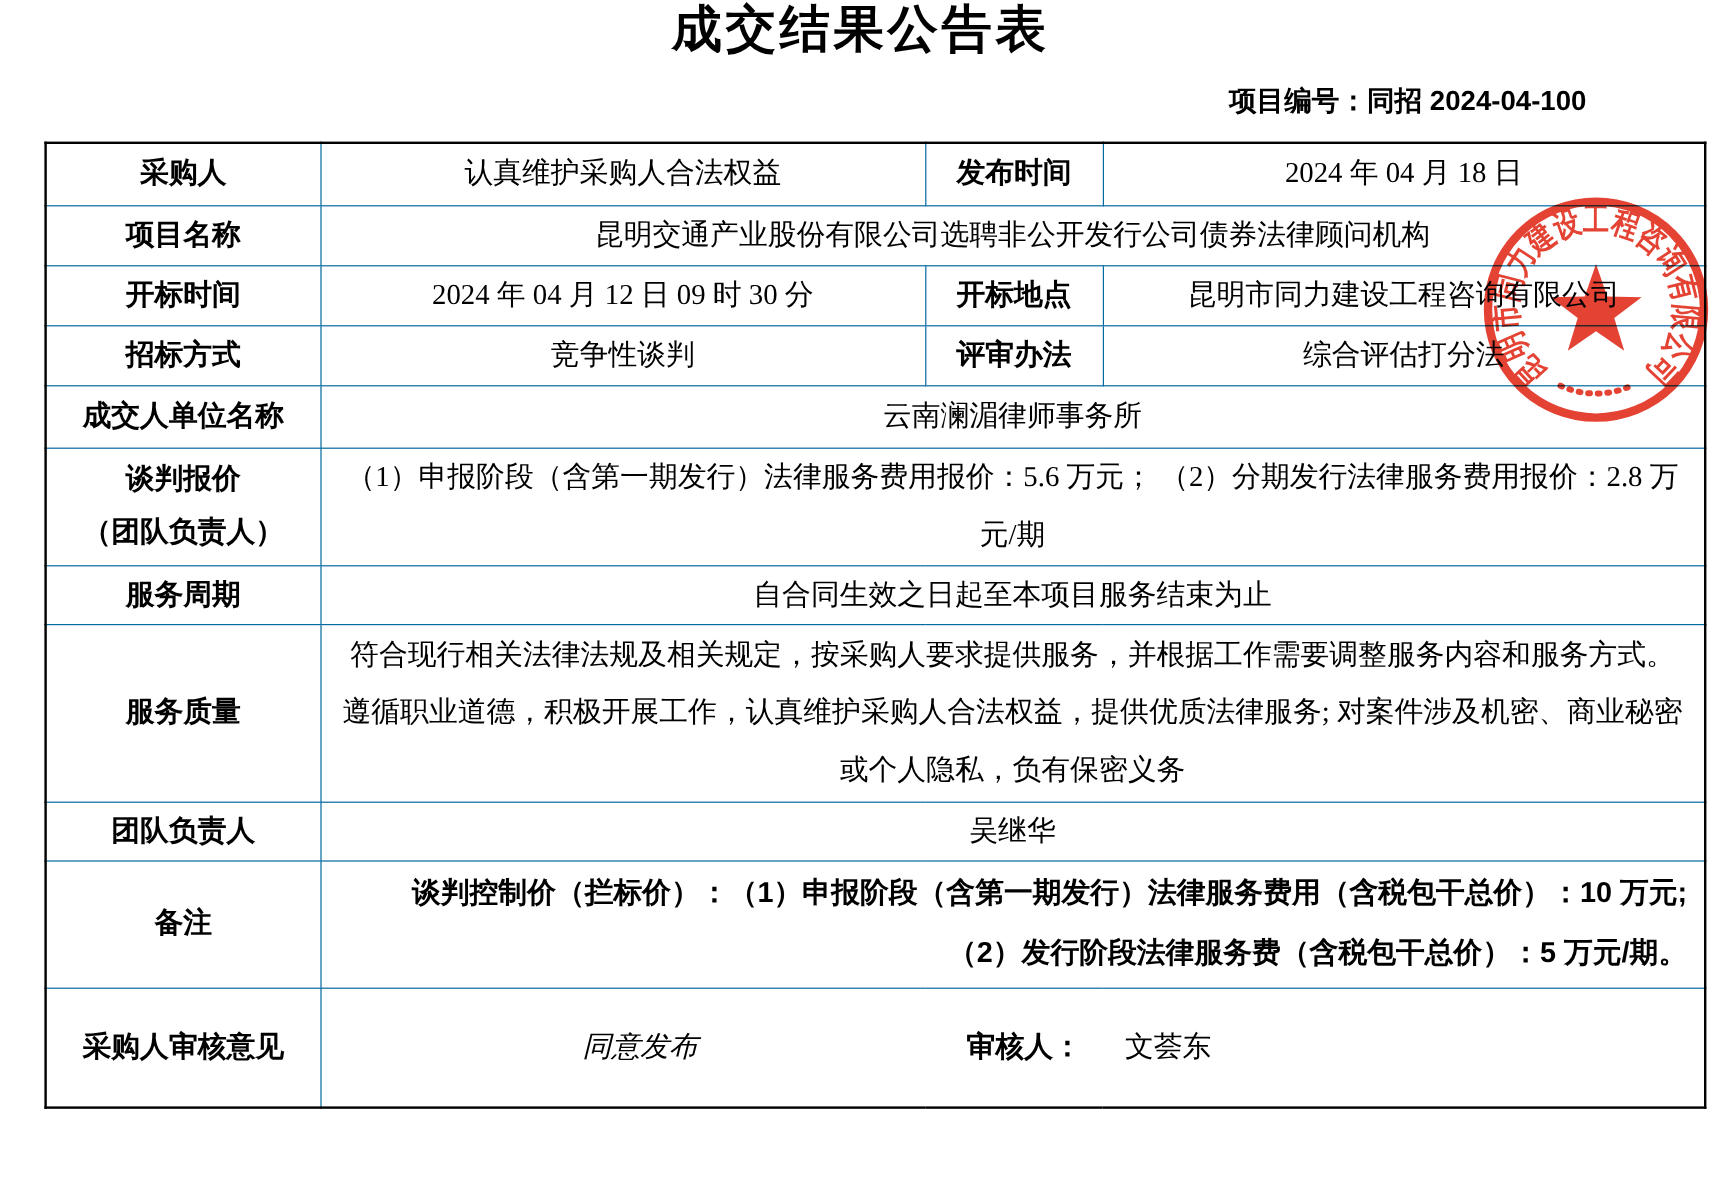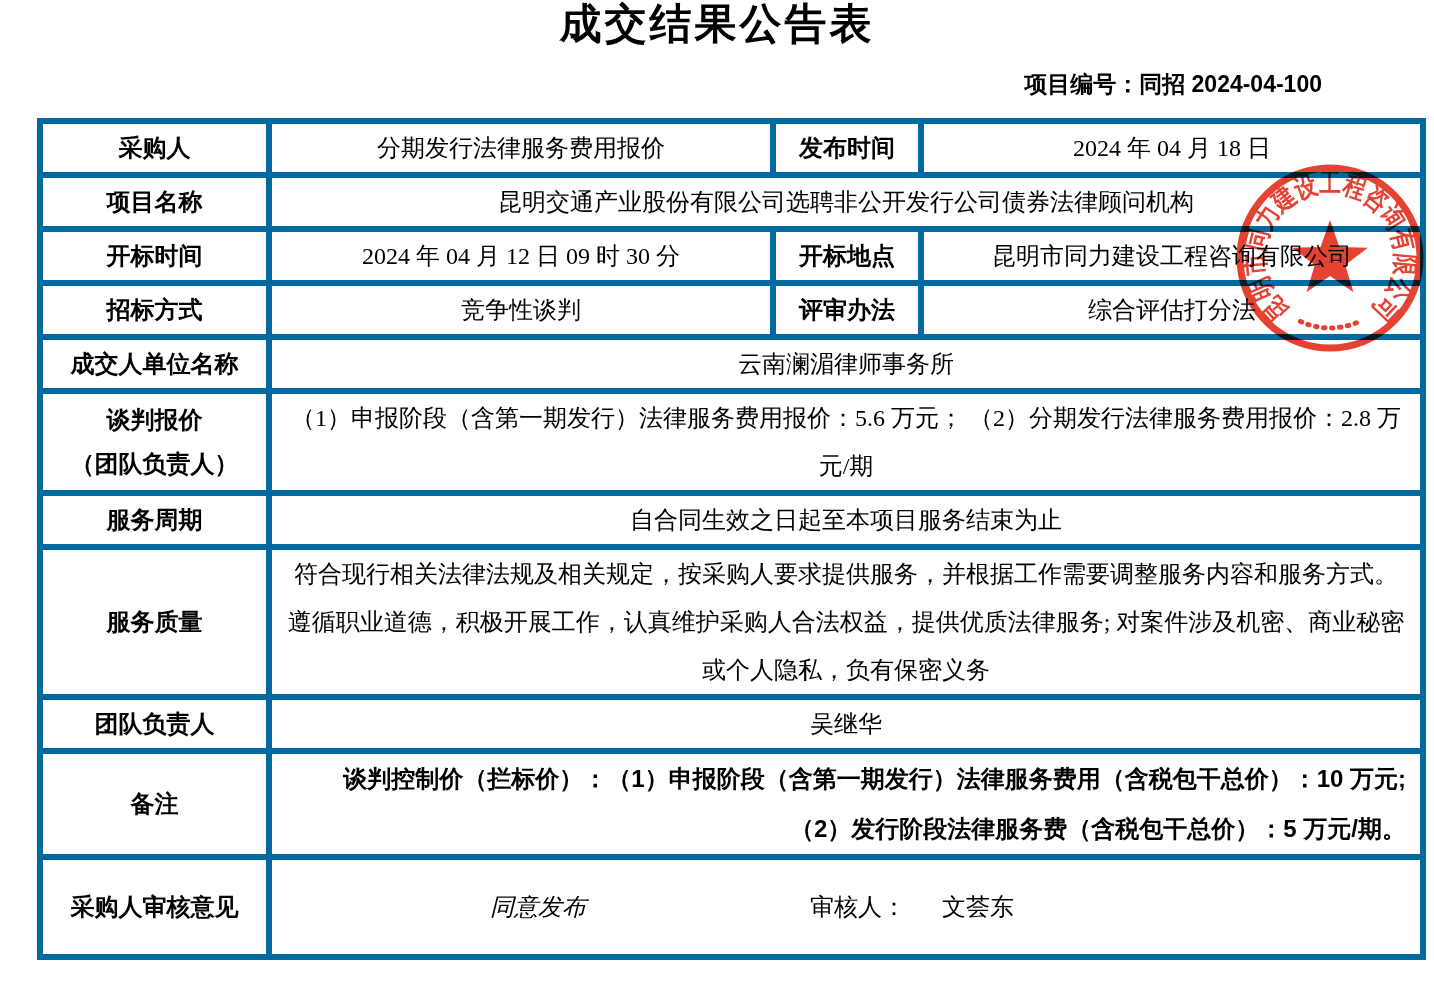--- a/index.html
+++ b/index.html
@@ -19,39 +19,39 @@
     font-family:"Liberation Sans","DejaVu Sans",sans-serif;
   }
   table.doc {
     margin:20px 0 0 37px;
     width:1383px; table-layout:fixed; border-collapse:collapse;
     border:2px solid #000;
   }
   col.c1 { width:229px; } col.c2 { width:504px; }
   col.c3 { width:148px; } col.c4 { width:502px; }
   td {
-    border:6px solid #0369a1; vertical-align:middle; text-align:center;
+    border:1px solid #0369a1; vertical-align:middle; text-align:center;
     font-size:24px; line-height:48px; padding:0 14px; overflow:hidden;
   }
   td.lbl {
     font-weight:bold; line-height:40px;
     font-family:"Liberation Sans","DejaVu Sans",sans-serif;
   }
   tr.r52 { height:52px; } tr.r50 { height:50px; } tr.r48 { height:48px; }
   tr.r98 { height:98px; } tr.r148 { height:148px; } tr.r106 { height:106px; }
   tr.r88 { height:100px; }
   td.remarks-val {
     text-align:right; font-weight:bold; line-height:50px;
     font-family:"Liberation Sans","DejaVu Sans",sans-serif;
   }
   .review-flex { display:flex; align-items:center; text-align:left; }
   .rv-approve { width:504px; text-align:center; flex:0 0 auto;font-style:italic; }
   .rv-reviewer { margin-left:20px; }
   .rv-label {
-    font-weight:normal;
+    font-weight:bold;
     font-family:"Liberation Sans","DejaVu Sans",sans-serif;
     text-align:center;
   }
   .rv-name { margin-left:36px; }
   .quote-lbl div { line-height:44px; }
   .stamp {
     position:absolute; left:1230px; top:158px; width:200px; height:200px;
     mix-blend-mode:multiply; opacity:.92; pointer-events:none;
   }
 </style>
@@ -66,21 +66,21 @@
   <colgroup>
       <col class="c1">
       <col class="c2">
       <col class="c3">
       <col class="c4">
     </colgroup>
 
   <tbody>
       <tr class="r52">
     <td class="lbl">采购人</td>
-    <td>分期发行法律服务费用报价</td>
+    <td>认真维护采购人合法权益</td>
     <td class="lbl">发布时间</td>
     <td>2024 年 04 月 18 日</td>
   </tr>
 
   <tr class="r50">
     <td class="lbl">项目名称</td>
     <td colspan="3">昆明交通产业股份有限公司选聘非公开发行公司债券法律顾问机构</td>
   </tr>
 
   <tr class="r50">

